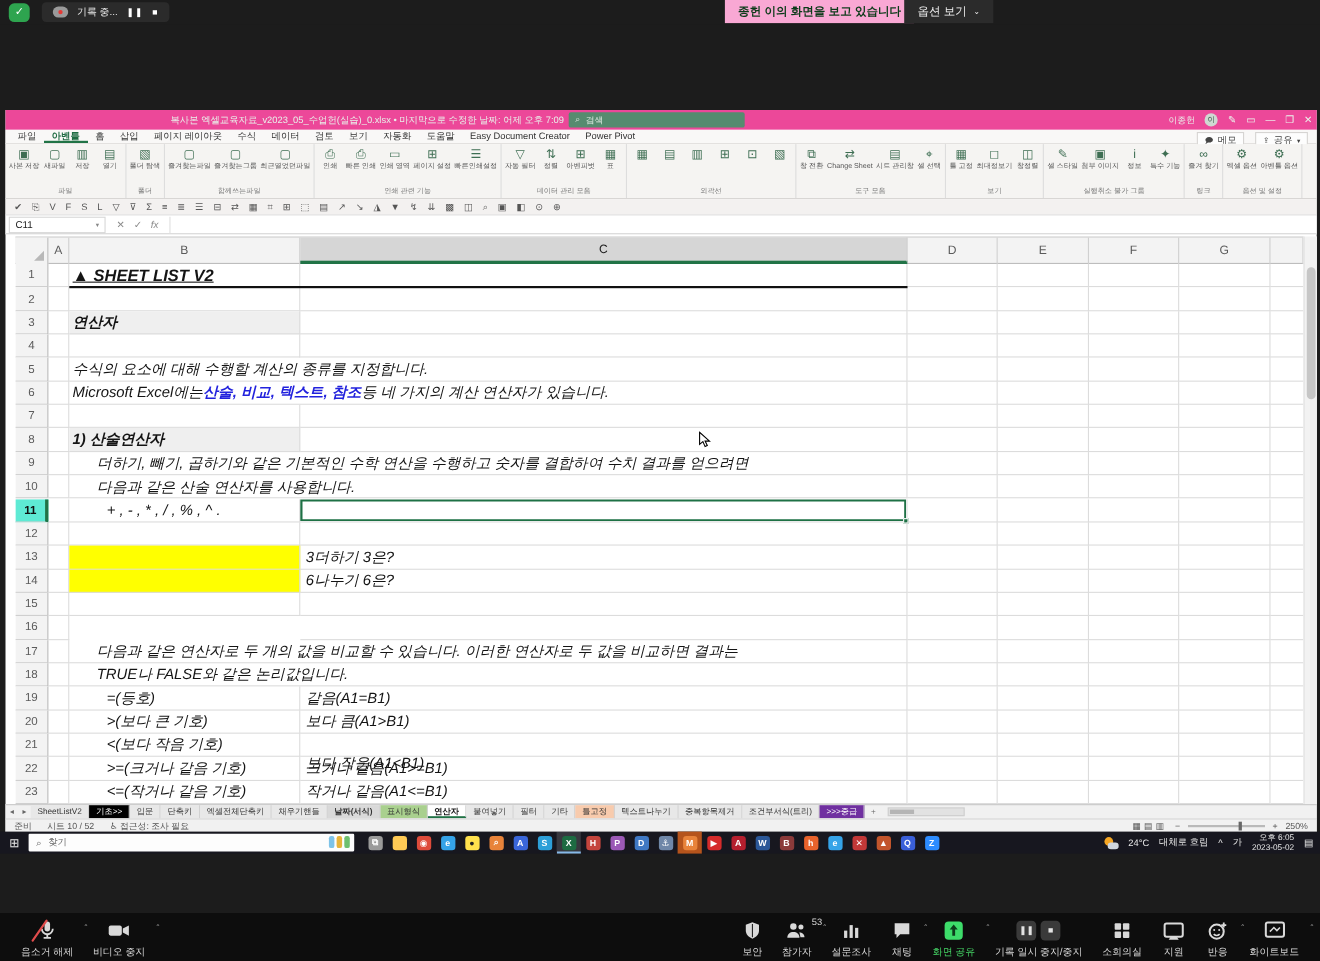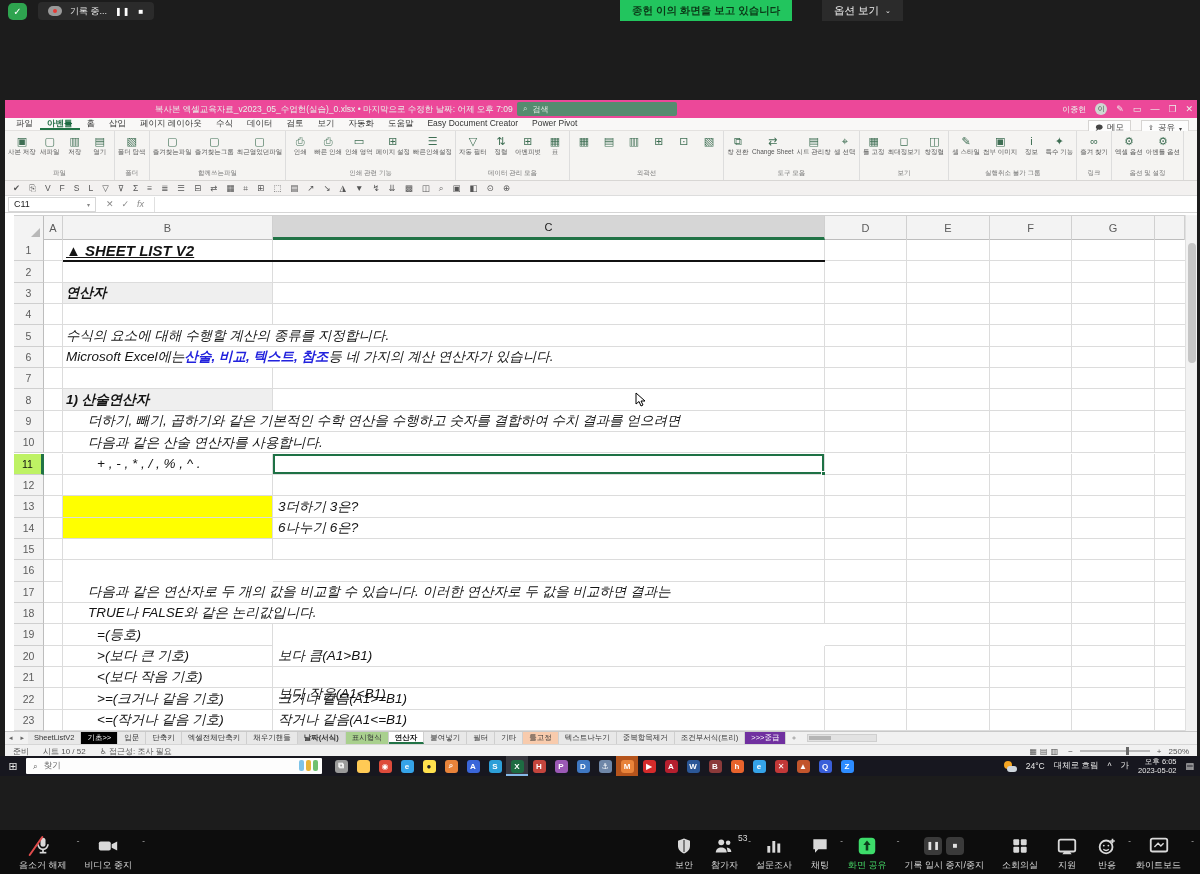--- a/index.html
+++ b/index.html
@@ -6,21 +6,21 @@
   *{box-sizing:border-box;font-family:"Liberation Sans","DejaVu Sans",sans-serif;}
   #screen{position:relative;width:1200px;height:874px;background:#1c1c1c;overflow:hidden;}
 
   
   .topbar{position:absolute;left:0;top:0;width:1200px;height:22px;background:#1c1c1c;}
   .shield-badge{position:absolute;left:8px;top:3px;width:19px;height:17px;background:#2ea44f;border-radius:5px;color:#fff;font-size:10px;display:flex;align-items:center;justify-content:center;}
   .rec-pill{position:absolute;left:38px;top:2px;height:18px;background:#2b2b2b;border-radius:4px;display:flex;align-items:center;padding:0 10px;gap:8px;color:#e8e8e8;font-size:9px;}
   .rec-cloud{position:relative;width:14px;height:10px;background:#9a9a9a;border-radius:6px;}
   .rec-cloud::after{content:"";position:absolute;left:5px;top:3px;width:4px;height:4px;background:#e53935;border-radius:50%;}
   .rec-btn{color:#fff;font-size:8px;letter-spacing:1px;}
-  .viewing-banner{position:absolute;left:620px;top:0;height:21px;background:#22c55e;color:#0b3a18;font-weight:bold;font-size:10.5px;display:flex;align-items:center;padding:0 12px;}
+  .viewing-banner{position:absolute;left:659px;top:0;height:21px;background:#f9a8d4;color:#0b3a18;font-weight:bold;font-size:10.5px;display:flex;align-items:center;padding:0 12px;}
   .options-btn{position:absolute;left:822px;top:0;height:21px;background:#2b2b2b;color:#f0f0f0;font-size:10.5px;display:flex;align-items:center;gap:6px;padding:0 12px;}
 
   
   .xlwin{position:absolute;left:5px;top:100px;width:1192px;height:657px;background:#fff;}
   .xl-title{position:absolute;left:0;top:0;width:100%;height:18px;background:#ec4899;color:#eaf3ec;display:flex;align-items:center;}
   .xl-title-text{position:absolute;left:150px;top:0;height:18px;line-height:18px;font-size:8.5px;white-space:nowrap;color:#e8f1ea;}
   .xl-search{position:absolute;left:512px;top:2px;width:160px;height:14px;background:#568b6f;border-radius:2px;color:#e3ece5;font-size:8px;display:flex;align-items:center;gap:5px;padding:0 6px;}
   .xl-title-right{position:absolute;right:4px;top:0;height:18px;display:flex;align-items:center;gap:9px;font-size:8.5px;}
   .avatar{width:12px;height:12px;border-radius:50%;background:#cfd8d2;color:#3c5747;font-size:7px;display:flex;align-items:center;justify-content:center;}
   .winctl{font-size:9px;color:#eaf3ec;}
@@ -46,21 +46,21 @@
   .grid-wrap{position:absolute;left:9px;top:115px;width:1183px;height:516px;background:#fff;}
   .colhdr-row{position:absolute;left:0;top:0;height:25px;width:1171px;background:#f3f3f3;border-bottom:1px solid #bdbdbd;border-top:1px solid #d0d0d0;}
   .colhdr{position:absolute;top:0;height:24px;font-size:11px;color:#5b5b5b;display:flex;align-items:center;justify-content:center;border-right:1px solid #d0d0d0;}
   .colhdr.sel{background:#d6d6d6;border-bottom:3px solid #217346;color:#1c1c1c;}
   .corner{position:absolute;left:0;top:0;width:30px;height:24px;border-right:1px solid #bdbdbd;background:#f3f3f3;}
   .corner::after{content:"";position:absolute;right:3px;bottom:3px;border-left:9px solid transparent;border-bottom:9px solid #b8b8b8;}
   .rows{position:absolute;left:0;top:25px;width:1171px;height:491px;overflow:hidden;}
   .grow{position:absolute;left:0;width:1171px;}
   .cell{position:absolute;top:0;height:100%;border-right:1px solid #dcdcdc;border-bottom:1px solid #dcdcdc;}
   .rowhdr{position:absolute;top:0;height:100%;width:30px;background:#f3f3f3;border-right:1px solid #bdbdbd;border-bottom:1px solid #cfcfcf;font-size:10.5px;color:#5b5b5b;display:flex;align-items:center;justify-content:center;}
-  .rowhdr.sel{background:#bef264;border-right:3px solid #217346;color:#111;}
+  .rowhdr.sel{background:#5eead4;border-right:3px solid #217346;color:#111;font-weight:bold;}
   .ctext{white-space:nowrap;font-size:13.5px;color:#141414;line-height:1;display:flex;align-items:center;height:100%;overflow:visible;font-style:italic;}
   .blue{color:#2222dd;font-weight:bold;}
   .vscroll{position:absolute;right:0;top:0;width:12px;height:516px;background:#f2f2f2;border-left:1px solid #e0e0e0;}
   .vthumb{position:absolute;left:2px;top:28px;width:8px;height:120px;background:#c6c6c6;border-radius:4px;}
 
   
   .sheettabs{position:absolute;left:0;top:631px;width:100%;height:13px;background:#f1f1f1;border-top:1px solid #c9c9c9;display:flex;align-items:center;font-size:7.5px;color:#333;}
   .stab{padding:0 6px;height:12px;line-height:12px;border-right:1px solid #cfcfcf;white-space:nowrap;background:#e8e8e8;}
   .stab.active{background:#fff;font-weight:bold;border-bottom:2px solid #217346;color:#111;}
   .stab-nav{padding:0 4px;color:#666;font-size:7px;}
@@ -648,20 +648,23 @@
             <div class="cell" style="left: 976px; width: 82px;"></div>
             <div class="cell" style="left: 1058px; width: 83px;"></div>
             <div class="cell" style="left: 1141px; width: 30px; border-right: none;"></div>
           </div>
           <div class="grow" style="top: 384.3px; height: 21.35px;">
             <div class="rowhdr">19</div>
             <div class="cell" style="left: 30px; width: 19px;"></div>
             <div class="cell" style="left: 49px; width: 210px;">
               <div class="ctext" style="padding-left: 34px;">=(등호)</div>
             </div>
+            <div class="cell" style="left: 259px; width: 552px;">
+              <div class="ctext" style="padding-left: 5px;">같음(A1=B1)</div>
+            </div>
             <div class="cell" style="left: 811px; width: 82px;"></div>
             <div class="cell" style="left: 893px; width: 83px;"></div>
             <div class="cell" style="left: 976px; width: 82px;"></div>
             <div class="cell" style="left: 1058px; width: 83px;"></div>
             <div class="cell" style="left: 1141px; width: 30px; border-right: none;"></div>
           </div>
           <div class="grow" style="top: 405.65px; height: 21.35px;">
             <div class="rowhdr">20</div>
             <div class="cell" style="left: 30px; width: 19px;"></div>
             <div class="cell" style="left: 49px; width: 210px;">

